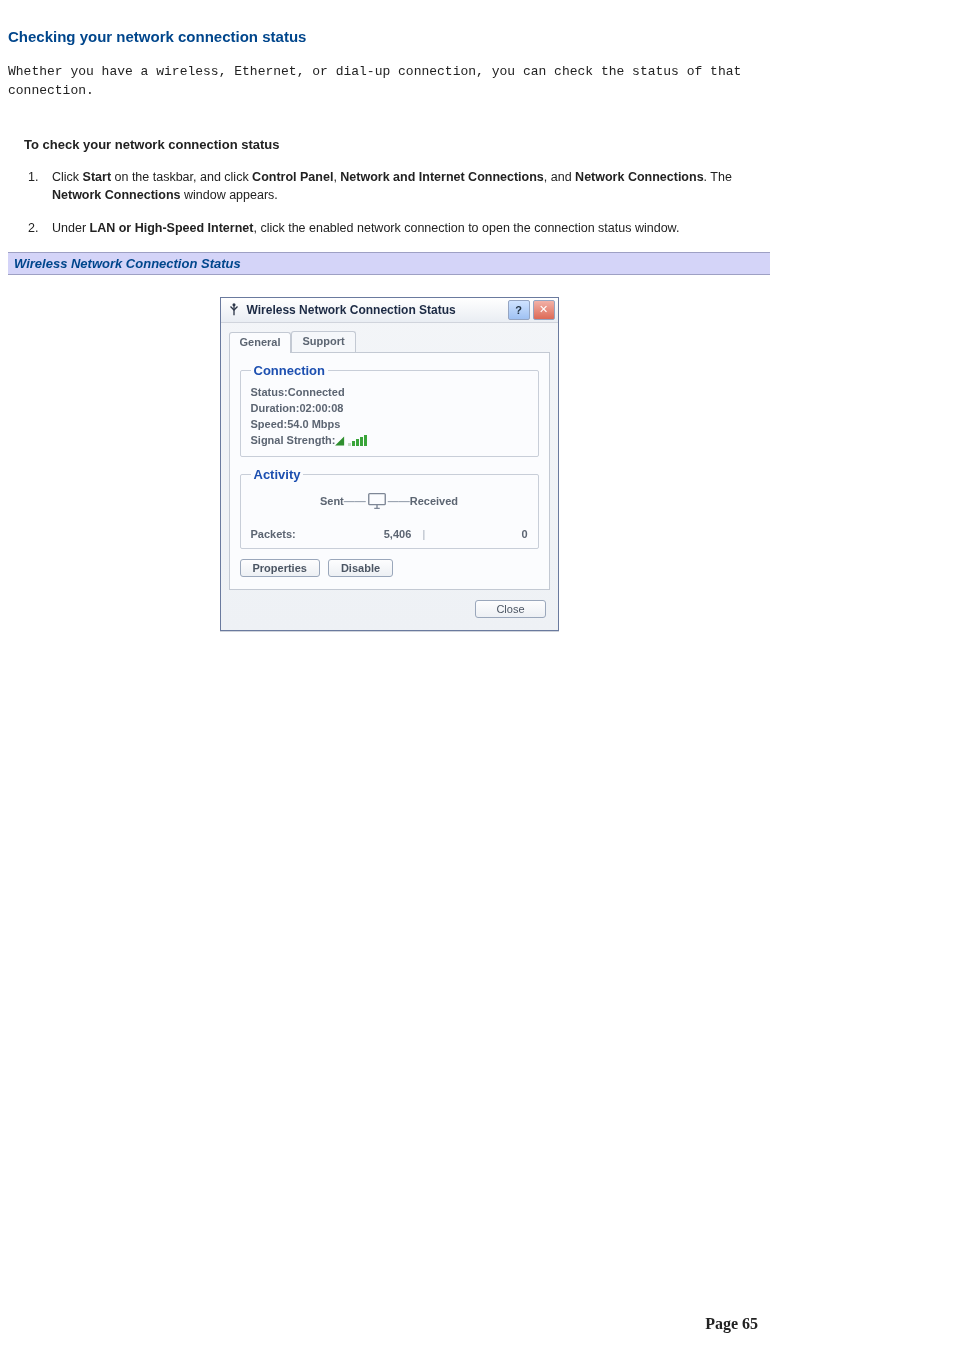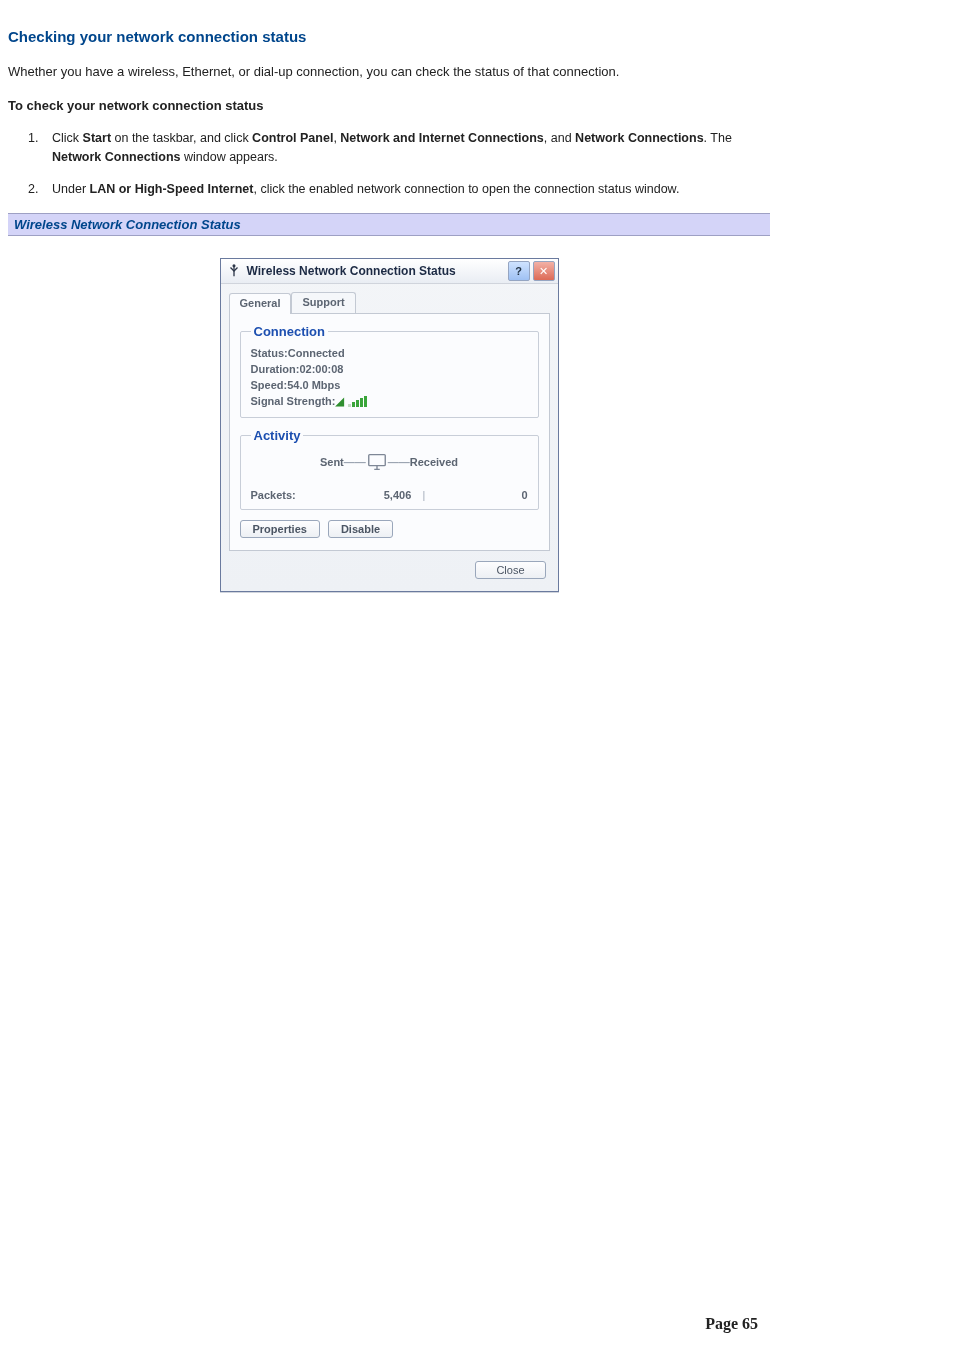--- a/index.html
+++ b/index.html
@@ -17,26 +17,27 @@
     min-height:1351px;
     position:relative;
   }
   h2.section-title{
     margin:0 0 18px 0;
     color:#00468c;
     font-size:15px;
     font-weight:bold;
   }
   p.intro{
-    margin:0 0 16px 0;
+    margin:0 0 36px 0;
     font-size:13px;
     line-height:1.45;
+    font-family:Liberation Mono, monospace;
   }
   .subhead{
-    margin:0 0 16px 0;
+    margin:0 0 16px 16px;
     font-size:13px;
     font-weight:bold;
   }
   ol.steps{
     margin:0;
     padding:0 0 0 34px;
     font-size:12.5px;
     line-height:1.5;
   }
   ol.steps > li{

